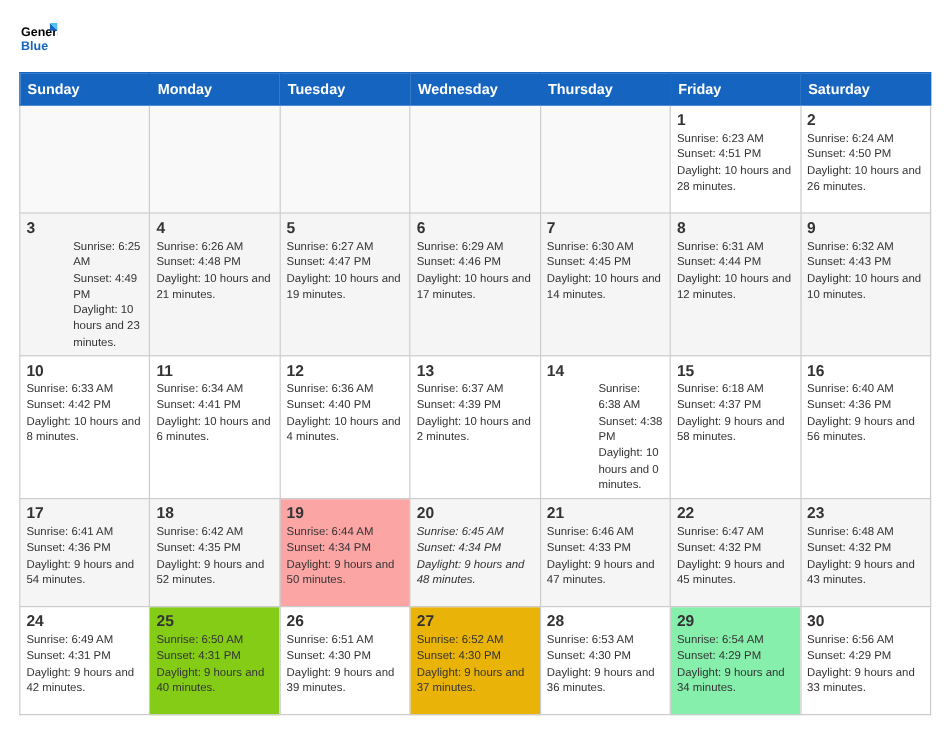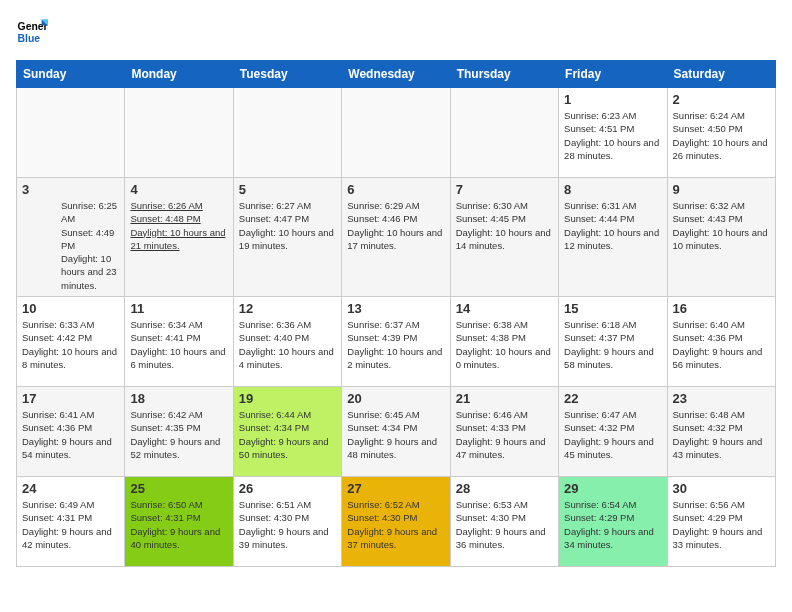--- a/index.html
+++ b/index.html
@@ -137,21 +137,21 @@
       </tr>
       <tr>
         <td style="background: rgb(245, 245, 245);">
           <span class="day-num">3</span>
           <div class="day-info" style="white-space: pre-line; margin-left: 39px;">Sunrise: 6:25 AM
 Sunset: 4:49 PM
 Daylight: 10 hours and 23 minutes.</div>
         </td>
         <td style="background: rgb(245, 245, 245);">
           <span class="day-num">4</span>
-          <div class="day-info" style="white-space: pre-line; text-decoration: underline;">Sunrise: 6:26 AM
+          <div class="day-info" style="white-space: pre-line;">Sunrise: 6:26 AM
 Sunset: 4:48 PM
 Daylight: 10 hours and 21 minutes.</div>
         </td>
         <td style="background: rgb(245, 245, 245);">
           <span class="day-num">5</span>
           <div class="day-info" style="white-space: pre-line;">Sunrise: 6:27 AM
 Sunset: 4:47 PM
 Daylight: 10 hours and 19 minutes.</div>
         </td>
         <td style="background: rgb(245, 245, 245);">
@@ -199,21 +199,21 @@
 Daylight: 10 hours and 4 minutes.</div>
         </td>
         <td style="background: rgb(255, 255, 255);">
           <span class="day-num">13</span>
           <div class="day-info" style="white-space: pre-line;">Sunrise: 6:37 AM
 Sunset: 4:39 PM
 Daylight: 10 hours and 2 minutes.</div>
         </td>
         <td style="background: rgb(255, 255, 255);">
           <span class="day-num">14</span>
-          <div class="day-info" style="white-space: pre-line;">Sunrise: 6:38 AM
+          <div class="day-info" style="white-space: pre-line; margin-left: 43px;">Sunrise: 6:38 AM
 Sunset: 4:38 PM
 Daylight: 10 hours and 0 minutes.</div>
         </td>
         <td style="background: rgb(255, 255, 255);">
           <span class="day-num">15</span>
           <div class="day-info" style="white-space: pre-line;">Sunrise: 6:18 AM
 Sunset: 4:37 PM
 Daylight: 9 hours and 58 minutes.</div>
         </td>
         <td style="background: rgb(255, 255, 255);">
@@ -229,29 +229,29 @@
           <div class="day-info" style="white-space: pre-line;">Sunrise: 6:41 AM
 Sunset: 4:36 PM
 Daylight: 9 hours and 54 minutes.</div>
         </td>
         <td style="background: rgb(245, 245, 245);">
           <span class="day-num">18</span>
           <div class="day-info" style="white-space: pre-line;">Sunrise: 6:42 AM
 Sunset: 4:35 PM
 Daylight: 9 hours and 52 minutes.</div>
         </td>
-        <td style="background: #bef264;">
+        <td style="background: #fca5a5;">
           <span class="day-num">19</span>
           <div class="day-info" style="white-space: pre-line;">Sunrise: 6:44 AM
 Sunset: 4:34 PM
 Daylight: 9 hours and 50 minutes.</div>
         </td>
         <td style="background: rgb(245, 245, 245);">
           <span class="day-num">20</span>
-          <div class="day-info" style="white-space: pre-line;">Sunrise: 6:45 AM
+          <div class="day-info" style="white-space: pre-line; font-style: italic;">Sunrise: 6:45 AM
 Sunset: 4:34 PM
 Daylight: 9 hours and 48 minutes.</div>
         </td>
         <td style="background: rgb(245, 245, 245);">
           <span class="day-num">21</span>
           <div class="day-info" style="white-space: pre-line;">Sunrise: 6:46 AM
 Sunset: 4:33 PM
 Daylight: 9 hours and 47 minutes.</div>
         </td>
         <td style="background: rgb(245, 245, 245);">

